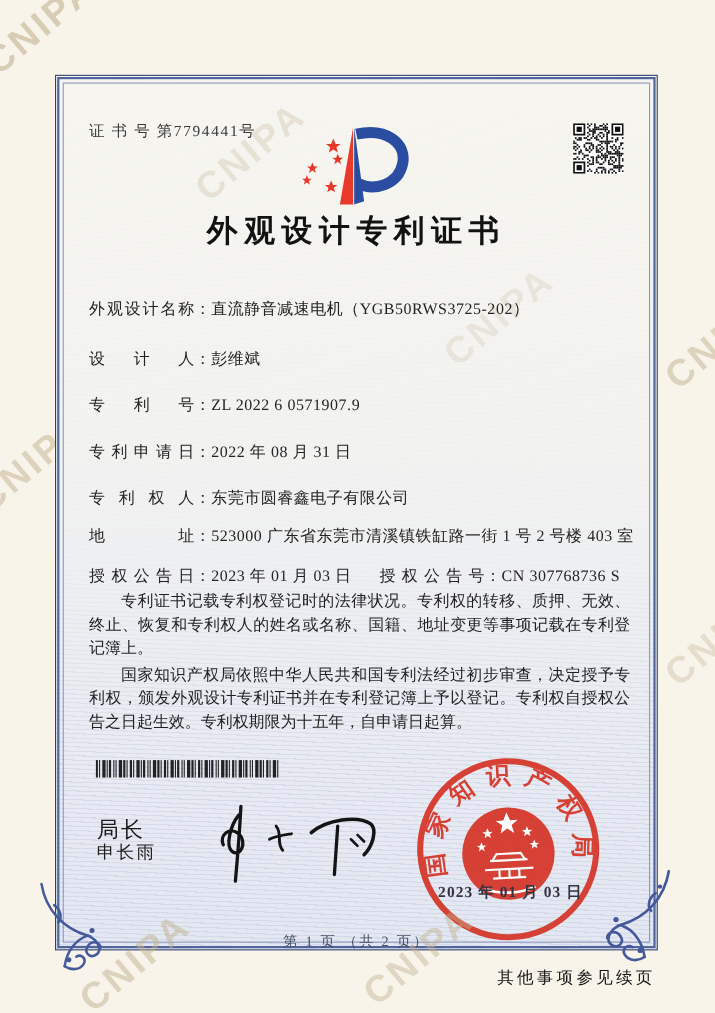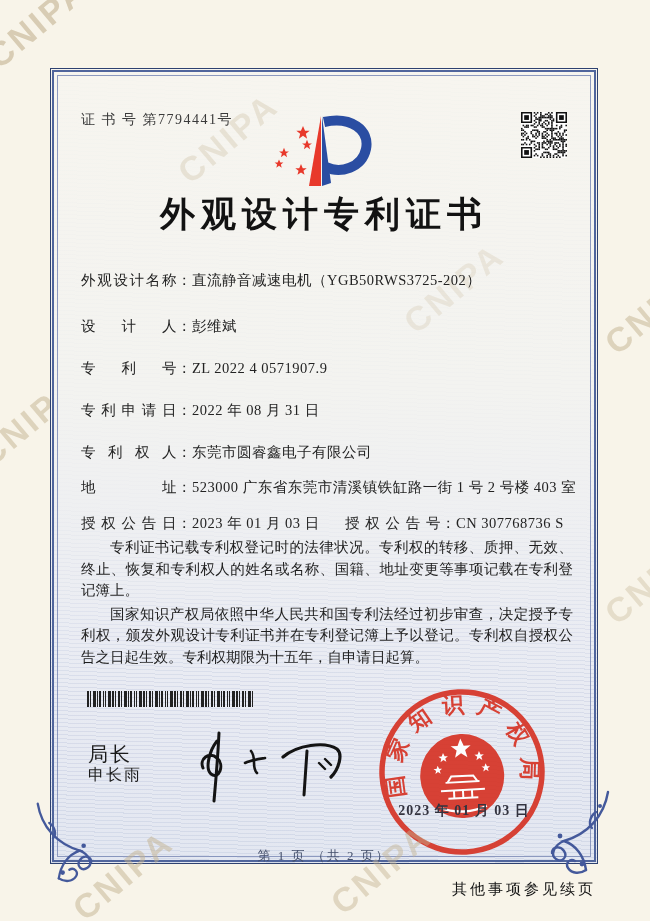--- a/index.html
+++ b/index.html
@@ -27,21 +27,21 @@
     position:absolute;inset:0;pointer-events:none;
     background:repeating-linear-gradient(2deg,rgba(105,125,180,0.13) 0 1px,rgba(255,255,255,0) 1px 4px);
     -webkit-mask-image:linear-gradient(180deg,rgba(0,0,0,0.10) 0%,rgba(0,0,0,0.12) 55%,#000 78%,#000 100%);
             mask-image:linear-gradient(180deg,rgba(0,0,0,0.10) 0%,rgba(0,0,0,0.12) 55%,#000 78%,#000 100%);
   }
   .cert-no{position:absolute;left:30px;top:42px;font-size:14px;letter-spacing:1.5px;color:#3a3a3a;}
   .logo{position:absolute;left:220px;top:44px;}
   .qr{position:absolute;left:470px;top:43px;background:#fff;}
   .title{
     position:absolute;left:0;top:122px;width:100%;text-align:center;
-    font-size:35px;font-weight:700;letter-spacing:6px;color:#121212;
+    font-size:28px;font-weight:700;letter-spacing:6px;color:#121212;
   }
   .row{position:absolute;left:30px;width:496px;font-size:14.5px;color:#232323;letter-spacing:0.5px;white-space:nowrap;}
   .flabel{display:inline-block;width:96px;text-align:justify;text-align-last:justify;}
   .grant2{position:absolute;left:264px;top:0;}
   .paras{position:absolute;left:30px;top:468px;width:492px;font-size:14.5px;line-height:21.5px;color:#1e1e1e;text-align:justify;}
   .paras p{margin:0 0 2px 0;text-indent:2em;}
   .barcode{position:absolute;left:36px;top:622px;}
   .dir-title{position:absolute;left:37px;top:672px;font-family:Liberation Sans, sans-serif;font-size:20px;letter-spacing:2px;color:#1b1b1b;}
   .dir-name{position:absolute;left:37px;top:696px;font-family:"Liberation Sans","DejaVu Sans",sans-serif;font-size:16px;letter-spacing:2px;color:#1b1b1b;}
   .signature{position:absolute;left:128px;top:658px;}
@@ -381,21 +381,21 @@
 
   <div class="title">外观设计专利证书</div>
 
   <div class="row" style="top:202px">
     <span class="flabel">外观设计名称</span><span>：</span><span>直流静音减速电机（YGB50RWS3725-202）</span>
   </div>
   <div class="row" style="top:248px">
     <span class="flabel">设计人</span><span>：</span><span>彭维斌</span>
   </div>
   <div class="row" style="top:290px">
-    <span class="flabel">专利号</span><span>：</span><span>ZL 2022 4 0571907.9</span>
+    <span class="flabel">专利号</span><span>：</span><span>ZL 2022 6 0571907.9</span>
   </div>
   <div class="row" style="top:332px">
     <span class="flabel">专利申请日</span><span>：</span><span>2022 年 08 月 31 日</span>
   </div>
   <div class="row" style="top:374px">
     <span class="flabel">专利权人</span><span>：</span><span>东莞市圆睿鑫电子有限公司</span>
   </div>
   <div class="row" style="top:409px">
     <span class="flabel">地址</span><span>：</span><span>523000 广东省东莞市清溪镇铁缸路一街 1 号 2 号楼 403 室</span>
   </div>

